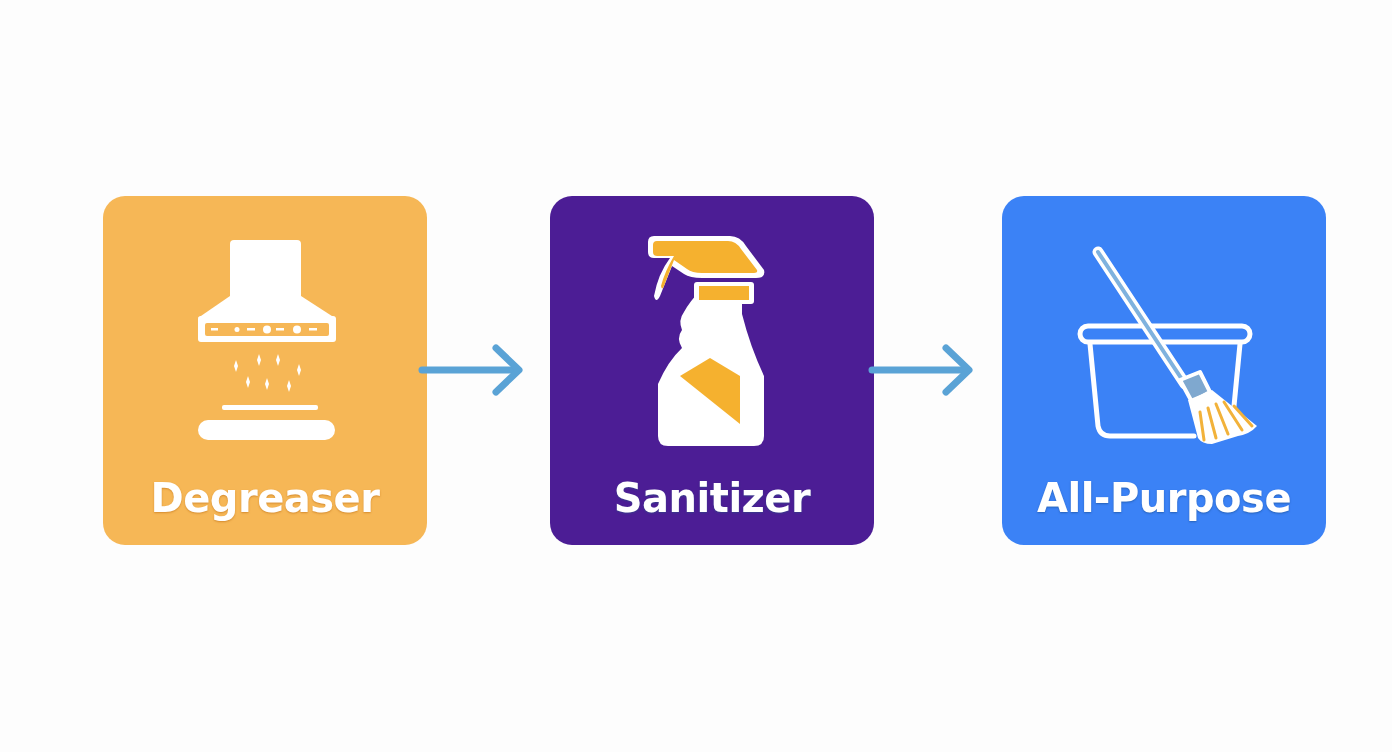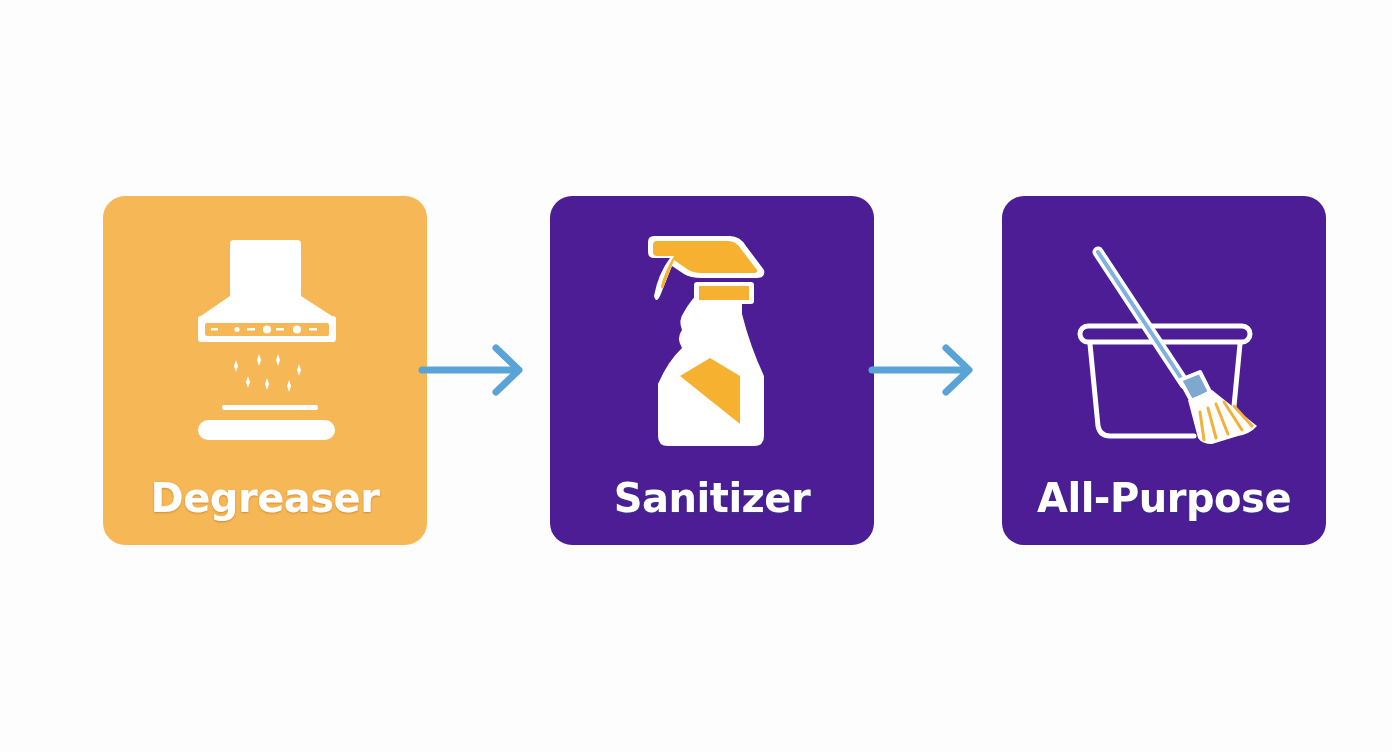--- a/index.html
+++ b/index.html
@@ -93,21 +93,21 @@
       <path d="M107,45 L178,45 Q186,45 191,53 L207,74 Q208,77 204,77 L152,77 Q142,77 137,73 L124,64 L114,90 Q112,95 111,90 Q115,75 124,60 L107,60 Q103,60 103,56 L103,49 Q103,45 107,45 Z" fill="#f5b12f"></path>
     </svg>
     <div class="label">Sanitizer</div>
   </div>
 
   <svg class="arrow" style="left:866px;" viewBox="0 0 110 64">
     <line x1="6" y1="32" x2="102" y2="32" stroke="#5aa3d6" stroke-width="7" stroke-linecap="round"></line>
     <polyline points="80,10 103,32 80,54" fill="none" stroke="#5aa3d6" stroke-width="7" stroke-linecap="round" stroke-linejoin="round"></polyline>
   </svg>
 
-  <div class="card card-allpurpose" style="left:1002px; background:#4c1d95;text-decoration:underline;">
+  <div class="card card-allpurpose" style="left:1002px; background:#3b82f6;text-decoration:underline;">
     <svg class="icon" viewBox="0 0 324 270">
 
       <rect x="78" y="130" width="170" height="16" rx="8" fill="none" stroke="#fff" stroke-width="5"></rect>
 
       <path d="M88,148 L96,230 Q98,240 108,240 L192,240" fill="none" stroke="#fff" stroke-width="5" stroke-linecap="round"></path>
       <path d="M238,148 L232,210" fill="none" stroke="#fff" stroke-width="5" stroke-linecap="round"></path>
 
       <line x1="96" y1="56" x2="183" y2="188" stroke="#fff" stroke-width="11" stroke-linecap="round"></line>
       <line x1="96" y1="56" x2="183" y2="188" stroke="#7fb2de" stroke-width="4" stroke-linecap="round"></line>
 

